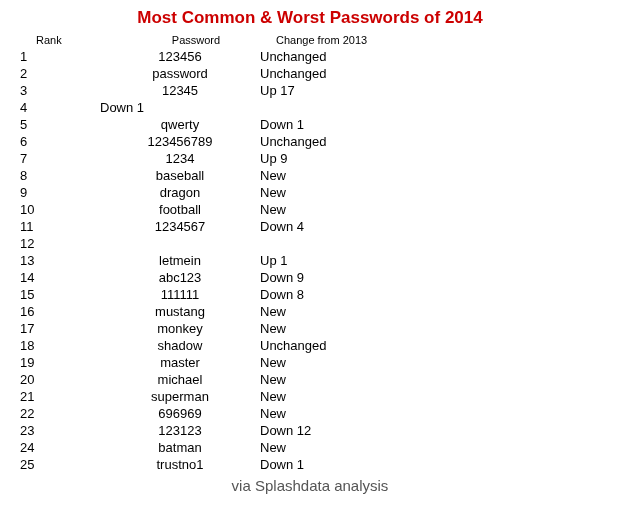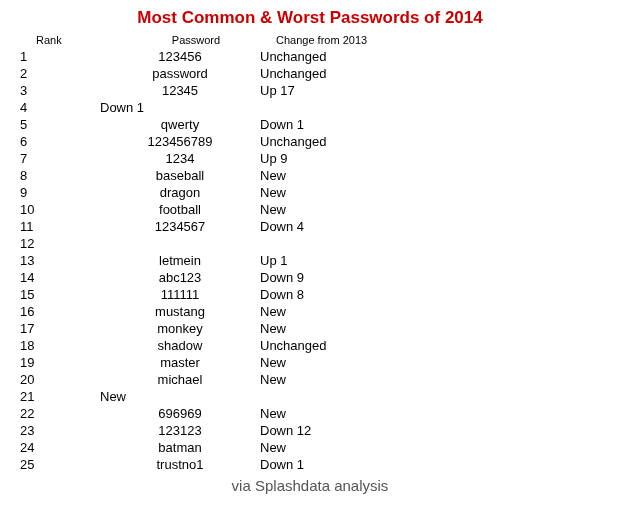--- a/index.html
+++ b/index.html
@@ -163,20 +163,21 @@
         <span class="col-password">master</span>
         <span class="col-change">New</span>
       </div>
       <div class="data-row">
         <span class="col-rank">20</span>
         <span class="col-password">michael</span>
         <span class="col-change">New</span>
       </div>
       <div class="data-row">
         <span class="col-rank">21</span>
+        <span class="col-password">superman</span>
         <span class="col-change">New</span>
       </div>
       <div class="data-row">
         <span class="col-rank">22</span>
         <span class="col-password">696969</span>
         <span class="col-change">New</span>
       </div>
       <div class="data-row">
         <span class="col-rank">23</span>
         <span class="col-password">123123</span>

